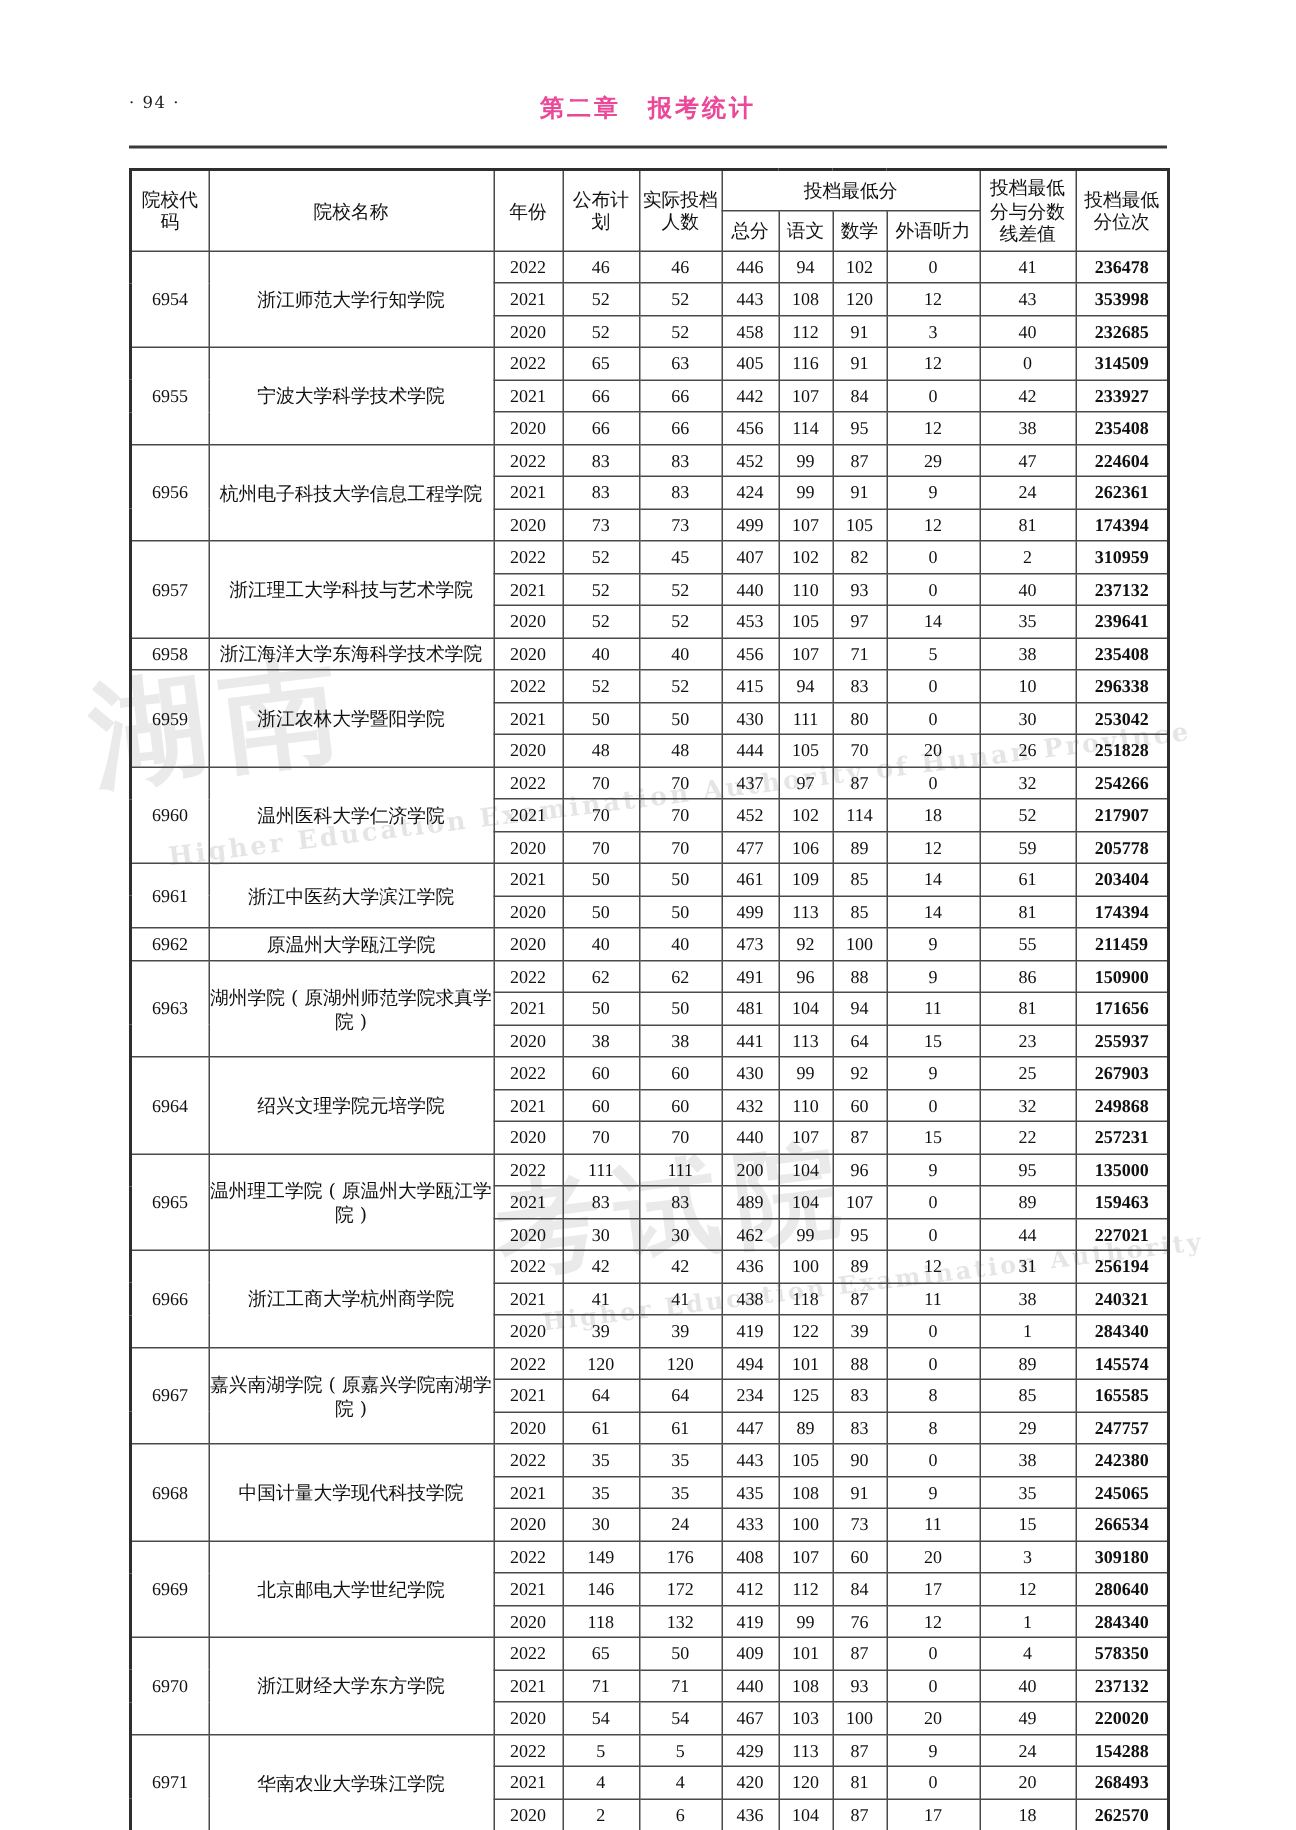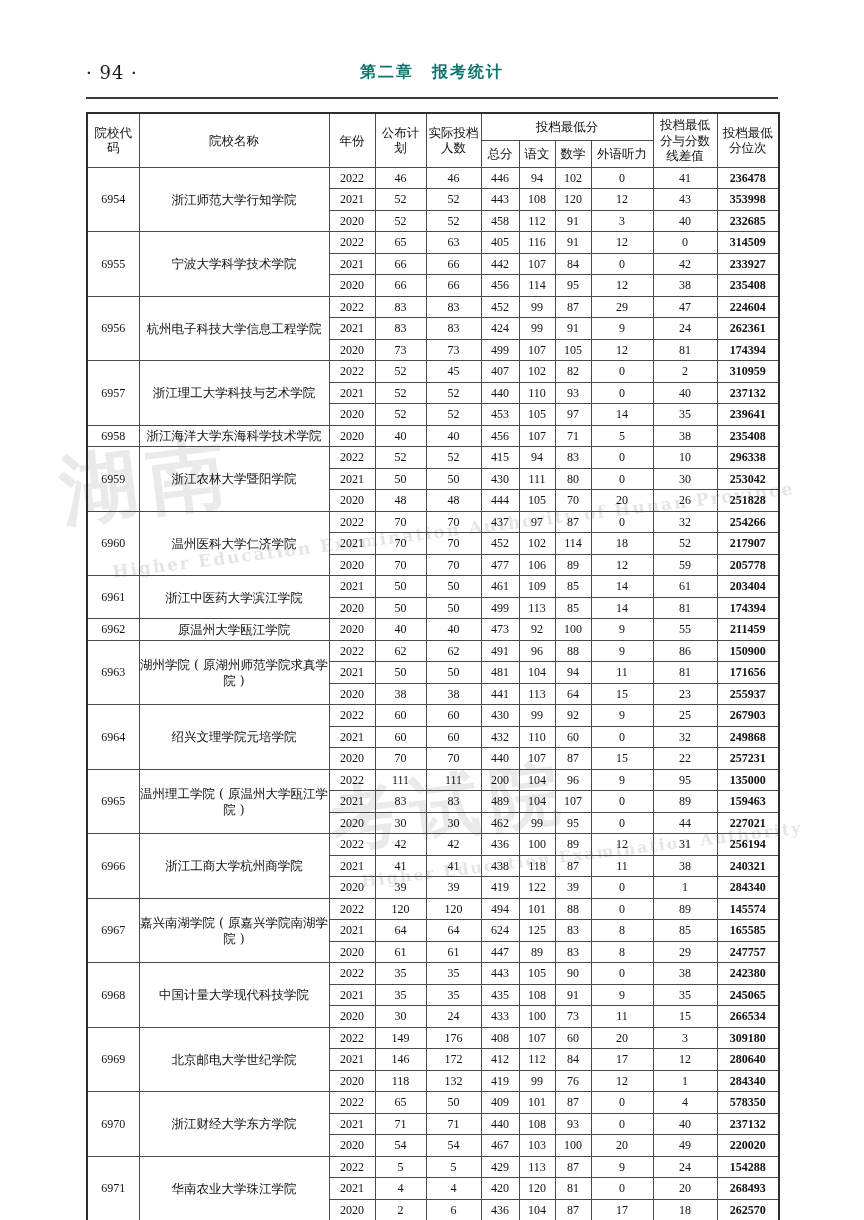--- a/index.html
+++ b/index.html
@@ -21,34 +21,34 @@
     position: absolute;
     top: 62px;
     left: 0;
     width: 864px;
     height: 30px;
   }
   .folio {
     position: absolute;
     left: 86px;
     top: 0;
-    font-size: 18px;
+    font-size: 11px;
     letter-spacing: 1px;
     color: #1a1a1a;
   }
   .chapter-title {
     position: absolute;
     left: 0;
     top: 0;
     width: 864px;
     text-align: center;
     font-size: 16px;
     font-weight: bold;
     letter-spacing: 2px;
-    color: #0f766e;
+    color: #ec4899;
   }
   .head-rule {
     position: absolute;
     top: 97px;
     left: 86px;
     width: 692px;
     height: 2px;
     background: #3a3a3a;
   }
 
@@ -618,21 +618,21 @@
           <td class="num">101</td>
           <td class="num">88</td>
           <td class="num">0</td>
           <td class="num">89</td>
           <td class="rank">145574</td>
         </tr>
         <tr>
           <td class="year">2021</td>
           <td class="num">64</td>
           <td class="num">64</td>
-          <td class="num">624</td>
+          <td class="num">234</td>
           <td class="num">125</td>
           <td class="num">83</td>
           <td class="num">8</td>
           <td class="num">85</td>
           <td class="rank">165585</td>
         </tr>
         <tr>
           <td class="year">2020</td>
           <td class="num">61</td>
           <td class="num">61</td>

